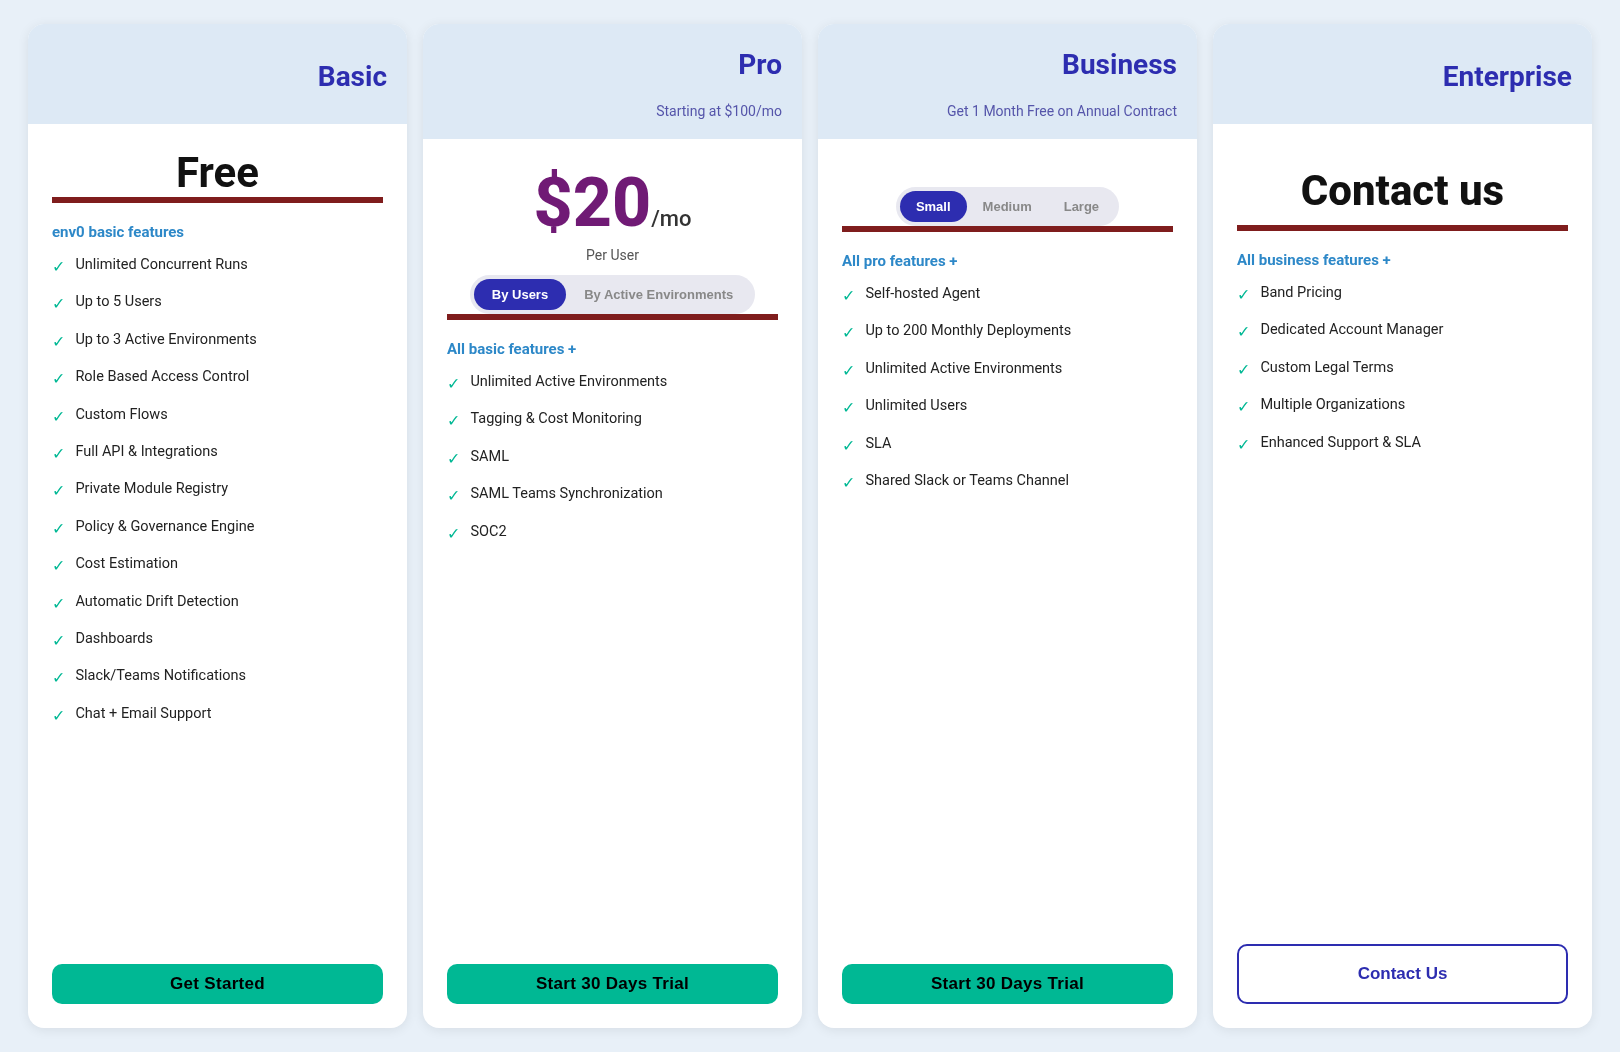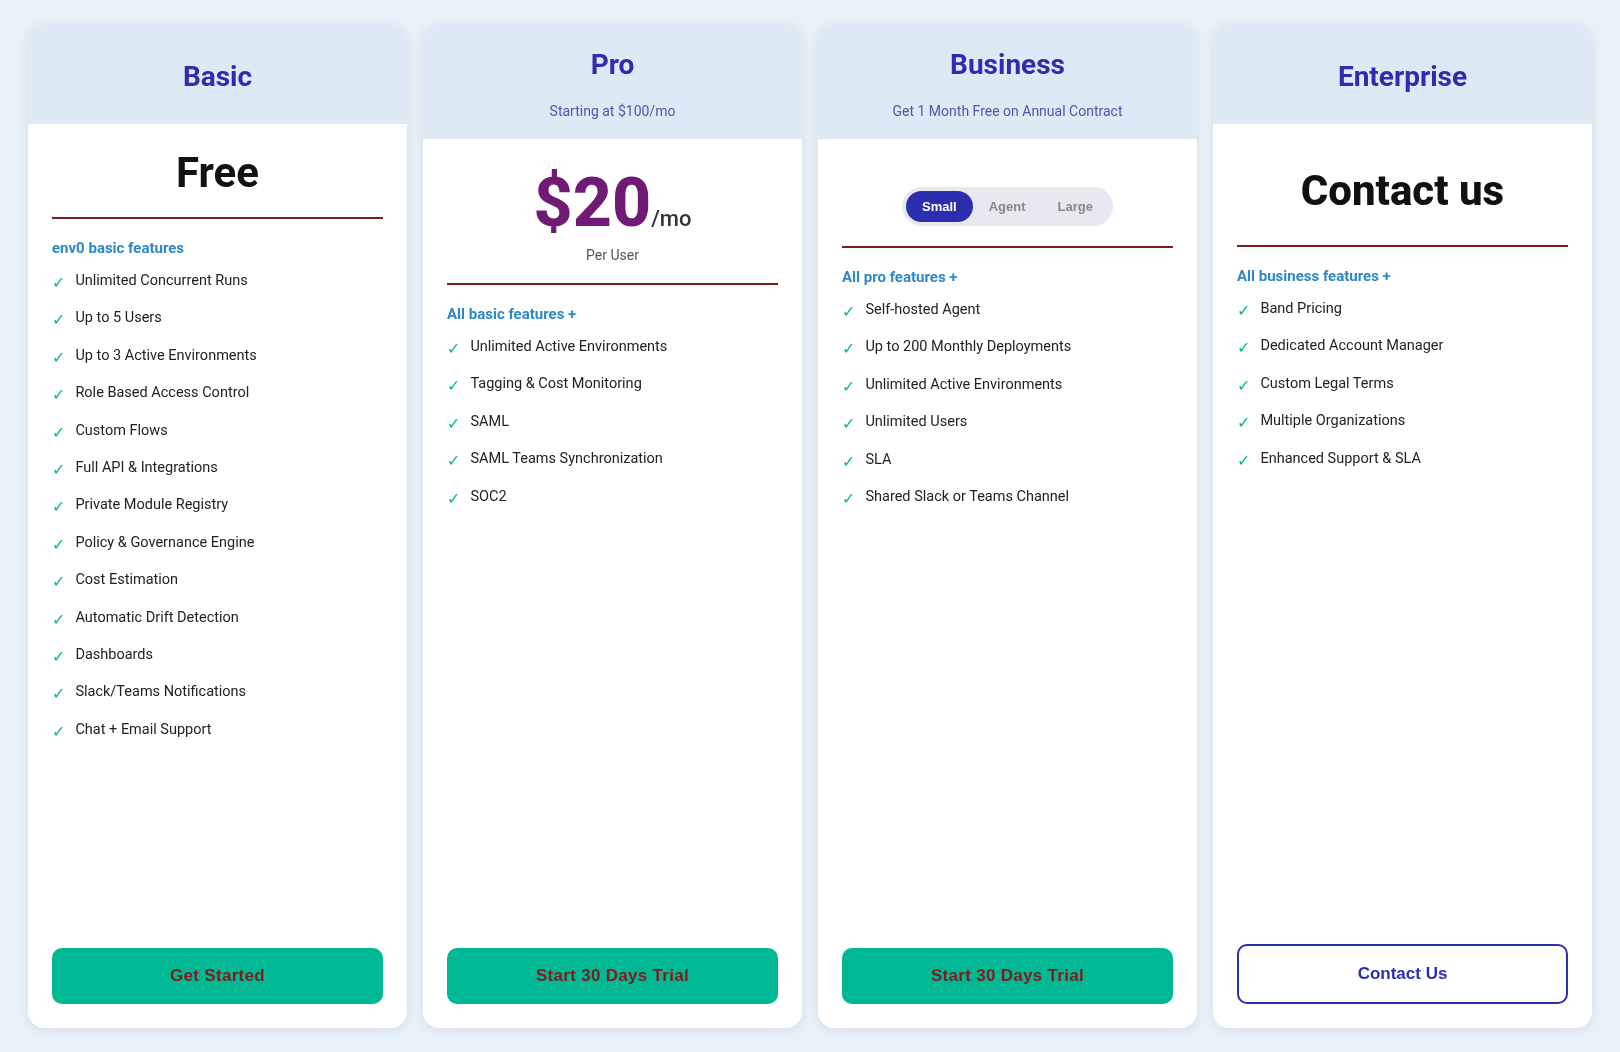--- a/index.html
+++ b/index.html
@@ -29,43 +29,42 @@
       overflow: hidden;
       box-shadow: 0 2px 12px rgba(0,0,0,0.08);
     }
     .plan-header {
       background: #dde9f5;
       padding: 24px 20px 20px;
       text-align: center;
       min-height: 100px;
       display: flex;
       flex-direction: column;
-      align-items: center;
+      align-items: flex-end;
       justify-content: center;
     }
     .plan-name {
       font-size: 28px;
       font-weight: 700;
       color: #2d2db0;
     }
     .plan-subtitle {
       font-size: 14px;
       color: #5555aa;
       margin-top: 22px;
     }
     .plan-body {
       flex: 1;
       padding: 24px 24px 16px;
       display: flex;
       flex-direction: column;
     }
     .plan-price-section {
       text-align: center;
-      padding-bottom: 20px;
-      border-bottom: 2px solid #7f1d1d;
+      border-bottom: 6px solid #7f1d1d;
       margin-bottom: 20px;
     }
     .price-free {
       font-size: 42px;
       font-weight: 700;
       color: #111;
     }
     .price-amount {
       font-size: 68px;
       font-weight: 800;
@@ -138,25 +137,25 @@
       color: #00b894;
       font-size: 16px;
       flex-shrink: 0;
       margin-top: 1px;
     }
     .plan-footer {
       padding: 16px 24px 24px;
     }
     .btn-primary {
       width: 100%;
-      padding: 18px;
+      padding: 10px;
       border: none;
       border-radius: 10px;
       background: #00b894;
-      color: #7f1d1d;
+      color: #000000;
       font-size: 17px;
       font-weight: 700;
       cursor: pointer;
       letter-spacing: 0.3px;
     }
     .btn-outline {
       width: 100%;
       padding: 18px;
       border: 2px solid #2d2db0;
       border-radius: 10px;
@@ -265,20 +264,24 @@
     </div>
     <div class="plan-card">
       <div class="plan-header">
         <div class="plan-name">Pro</div>
         <div class="plan-subtitle">Starting at $100/mo</div>
       </div>
       <div class="plan-body">
         <div class="plan-price-section">
           <div><span class="price-amount">$20</span><span class="price-mo">/mo</span></div>
           <div class="price-per-user">Per User</div>
+          <div class="toggle-group">
+            <button class="toggle-btn active">By Users</button>
+            <button class="toggle-btn inactive">By Active Environments</button>
+          </div>
         </div>
         <div class="features-label">All basic features +</div>
         <ul class="feature-list">
           <li class="feature-item">
             <span class="check-icon">✓</span>
             <span>Unlimited Active Environments</span>
           </li>
           <li class="feature-item">
             <span class="check-icon">✓</span>
             <span>Tagging &amp; Cost Monitoring</span>
@@ -301,21 +304,21 @@
     </div>
     <div class="plan-card">
       <div class="plan-header">
         <div class="plan-name">Business</div>
         <div class="plan-subtitle">Get 1 Month Free on Annual Contract</div>
       </div>
       <div class="plan-body">
         <div class="plan-price-section">
           <div class="size-toggle-group">
             <button class="size-toggle-btn active">Small</button>
-            <button class="size-toggle-btn inactive">Agent</button>
+            <button class="size-toggle-btn inactive">Medium</button>
             <button class="size-toggle-btn inactive">Large</button>
           </div>
         </div>
         <div class="features-label">All pro features +</div>
         <ul class="feature-list">
           <li class="feature-item">
             <span class="check-icon">✓</span>
             <span>Self-hosted Agent</span>
           </li>
           <li class="feature-item">

